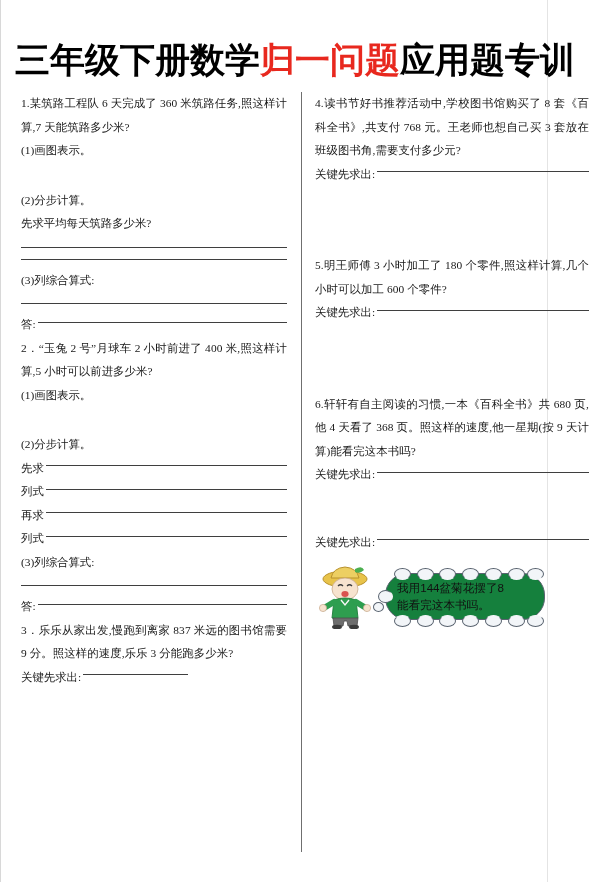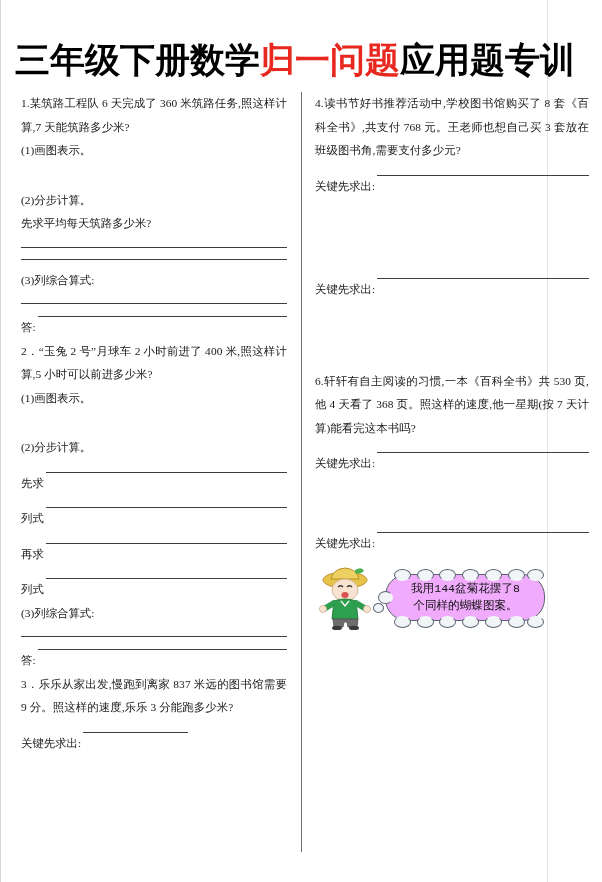--- a/index.html
+++ b/index.html
@@ -95,24 +95,24 @@
   
   .rule {
     height: 0;
     border-bottom: 1.6px solid #3f3f3f;
     margin: 11px 0 9px 0;
   }
 
   
   .lbl-rule {
     display: flex;
-    align-items: flex-start;
+    align-items: center;
     font-size: 11.4px;
     line-height: 23.5px;
-    margin-top: 12px;
+    margin-top: 0;
   }
   .lbl-rule .lbl { white-space: nowrap; padding-right: 2px; }
   .lbl-rule .ln {
     flex: 1 1 auto;
     border-bottom: 1.6px solid #3f3f3f;
     margin-bottom: 5px;
   }
   .lbl-rule.fixed .ln {
     flex: 0 0 auto;
     width: 105px;
@@ -131,29 +131,28 @@
     height: 66px;
     flex: 0 0 auto;
   }
   .farmer svg { display: block; }
 
   .bubble {
     position: relative;
     flex: 0 0 auto;
     width: 160px;
     min-height: 47px;
-    background: #f0abfc;
+    background: #15803d;
     border: 1.4px solid #5a6470;
     border-radius: 22px;
     padding: 5px 10px 5px 11px;
     font-size: 11.6px;
     line-height: 17px;
     color: #111;
-    font-family: Liberation Mono, monospace;
-    text-align: center;
+    font-family: Liberation Sans, sans-serif;
   }
   .bubble .b-txt { display: block; }
   
   .bubble::before,
   .bubble::after {
     content: "";
     position: absolute;
     background: #f2f5f8;
     border: 1.4px solid #5a6470;
     border-radius: 50%;
@@ -266,31 +265,32 @@
         <div class="lbl-rule">
           <span class="lbl">关键先求出:</span>
           <span class="ln"></span>
         </div>
       </div>
 
       <div class="spacer-lg"></div>
       <div class="spacer-lg"></div>
 
       <div>
-        <div class="lbl-rule">
-          <span class="lbl">关键先求出:</span>
-          <span class="ln"></span>
-        </div>
-      </div>
-
-      <div class="spacer-lg"></div>
-      <div class="spacer-lg"></div>
-
-      <div>
-        <p class="q q-body">6.轩轩有自主阅读的习惯,一本《百科全书》共 530 页,他 4 天看了 368 页。照这样的速度,他一星期(按 7 天计算)能看完这本书吗?</p>
+        <p class="q q-body">5.明王师傅 3 小时加工了 180 个零件,照这样计算,几个小时可以加工 600 个零件?</p>
+        <div class="lbl-rule">
+          <span class="lbl">关键先求出:</span>
+          <span class="ln"></span>
+        </div>
+      </div>
+
+      <div class="spacer-lg"></div>
+      <div class="spacer-lg"></div>
+
+      <div>
+        <p class="q q-body">6.轩轩有自主阅读的习惯,一本《百科全书》共 680 页,他 4 天看了 368 页。照这样的速度,他一星期(按 9 天计算)能看完这本书吗?</p>
         <div class="lbl-rule">
           <span class="lbl">关键先求出:</span>
           <span class="ln"></span>
         </div>
       </div>
 
       <div class="spacer-lg"></div>
       <div class="spacer-sm"></div>
 
       <div>
@@ -346,21 +346,21 @@
             <span class="cloud-row bot">
               <i style="left:0%"></i>
                 <i style="left:16%"></i>
                 <i style="left:32%"></i>
               <i style="left:48%"></i>
                 <i style="left:64%"></i>
                 <i style="left:80%"></i>
                 <i style="left:94%"></i>
             </span>
             <span class="b-txt">我用144盆菊花摆了8</span>
-            <span class="b-txt">个同样的蝴蝶图案。</span>
+            <span class="b-txt">能看完这本书吗。</span>
           </div>
 
         </div>
       </div>
 
     </div>
   </div>
 </div>
 
 </body></html>

